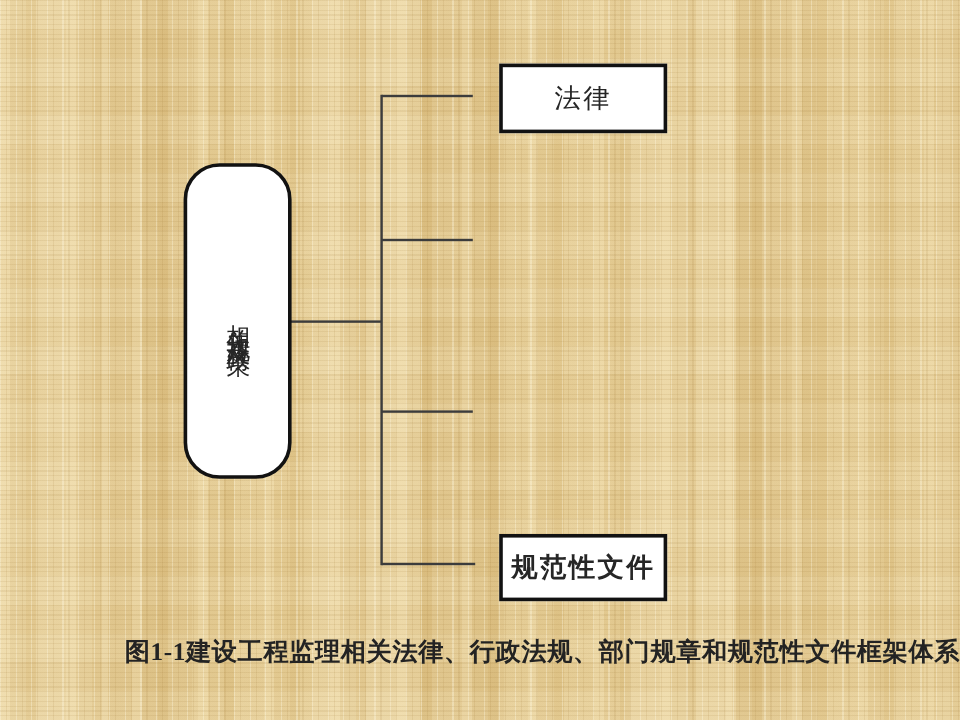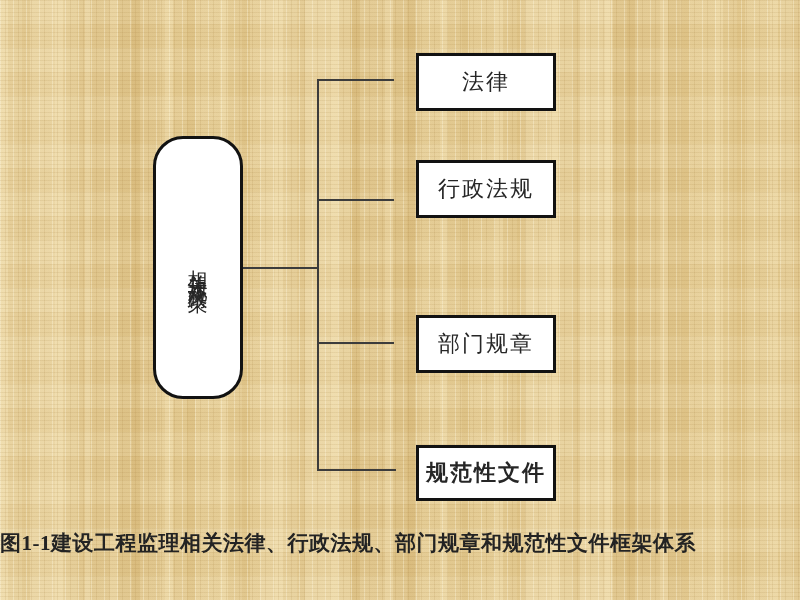--- a/index.html
+++ b/index.html
@@ -73,21 +73,21 @@
     font-size: 22px;
     letter-spacing: 2px;
     color: #262626;
     white-space: nowrap;
   }
   .caption {
     position: absolute;
     left: 0;
     right: 0;
     top: 529px;
-    text-align: left;
+    text-align: right;
     font-size: 21px;
     font-weight: bold;
     color: #232323;
     letter-spacing: 0.5px;
   }
 </style>
 </head>
 <body>
 
 <div class="slide">
@@ -100,27 +100,21 @@
   <div class="connector feeder"></div>
 
   <div class="root-node">
     <span class="root-label">相关法规及政策</span>
   </div>
 
   <div class="child-node node-1">
     <span class="child-label">法律</span>
   </div>
 
-  <div class="child-node node-2">
-    <span class="child-label">行政法规</span>
-  </div>
 
-  <div class="child-node node-3">
-    <span class="child-label">部门规章</span>
-  </div>
 
   <div class="child-node node-4">
     <span class="child-label">规范性文件</span>
   </div>
 
   <div class="caption">图1-1建设工程监理相关法律、行政法规、部门规章和规范性文件框架体系</div>
 
 </div>
 
 </body></html>

